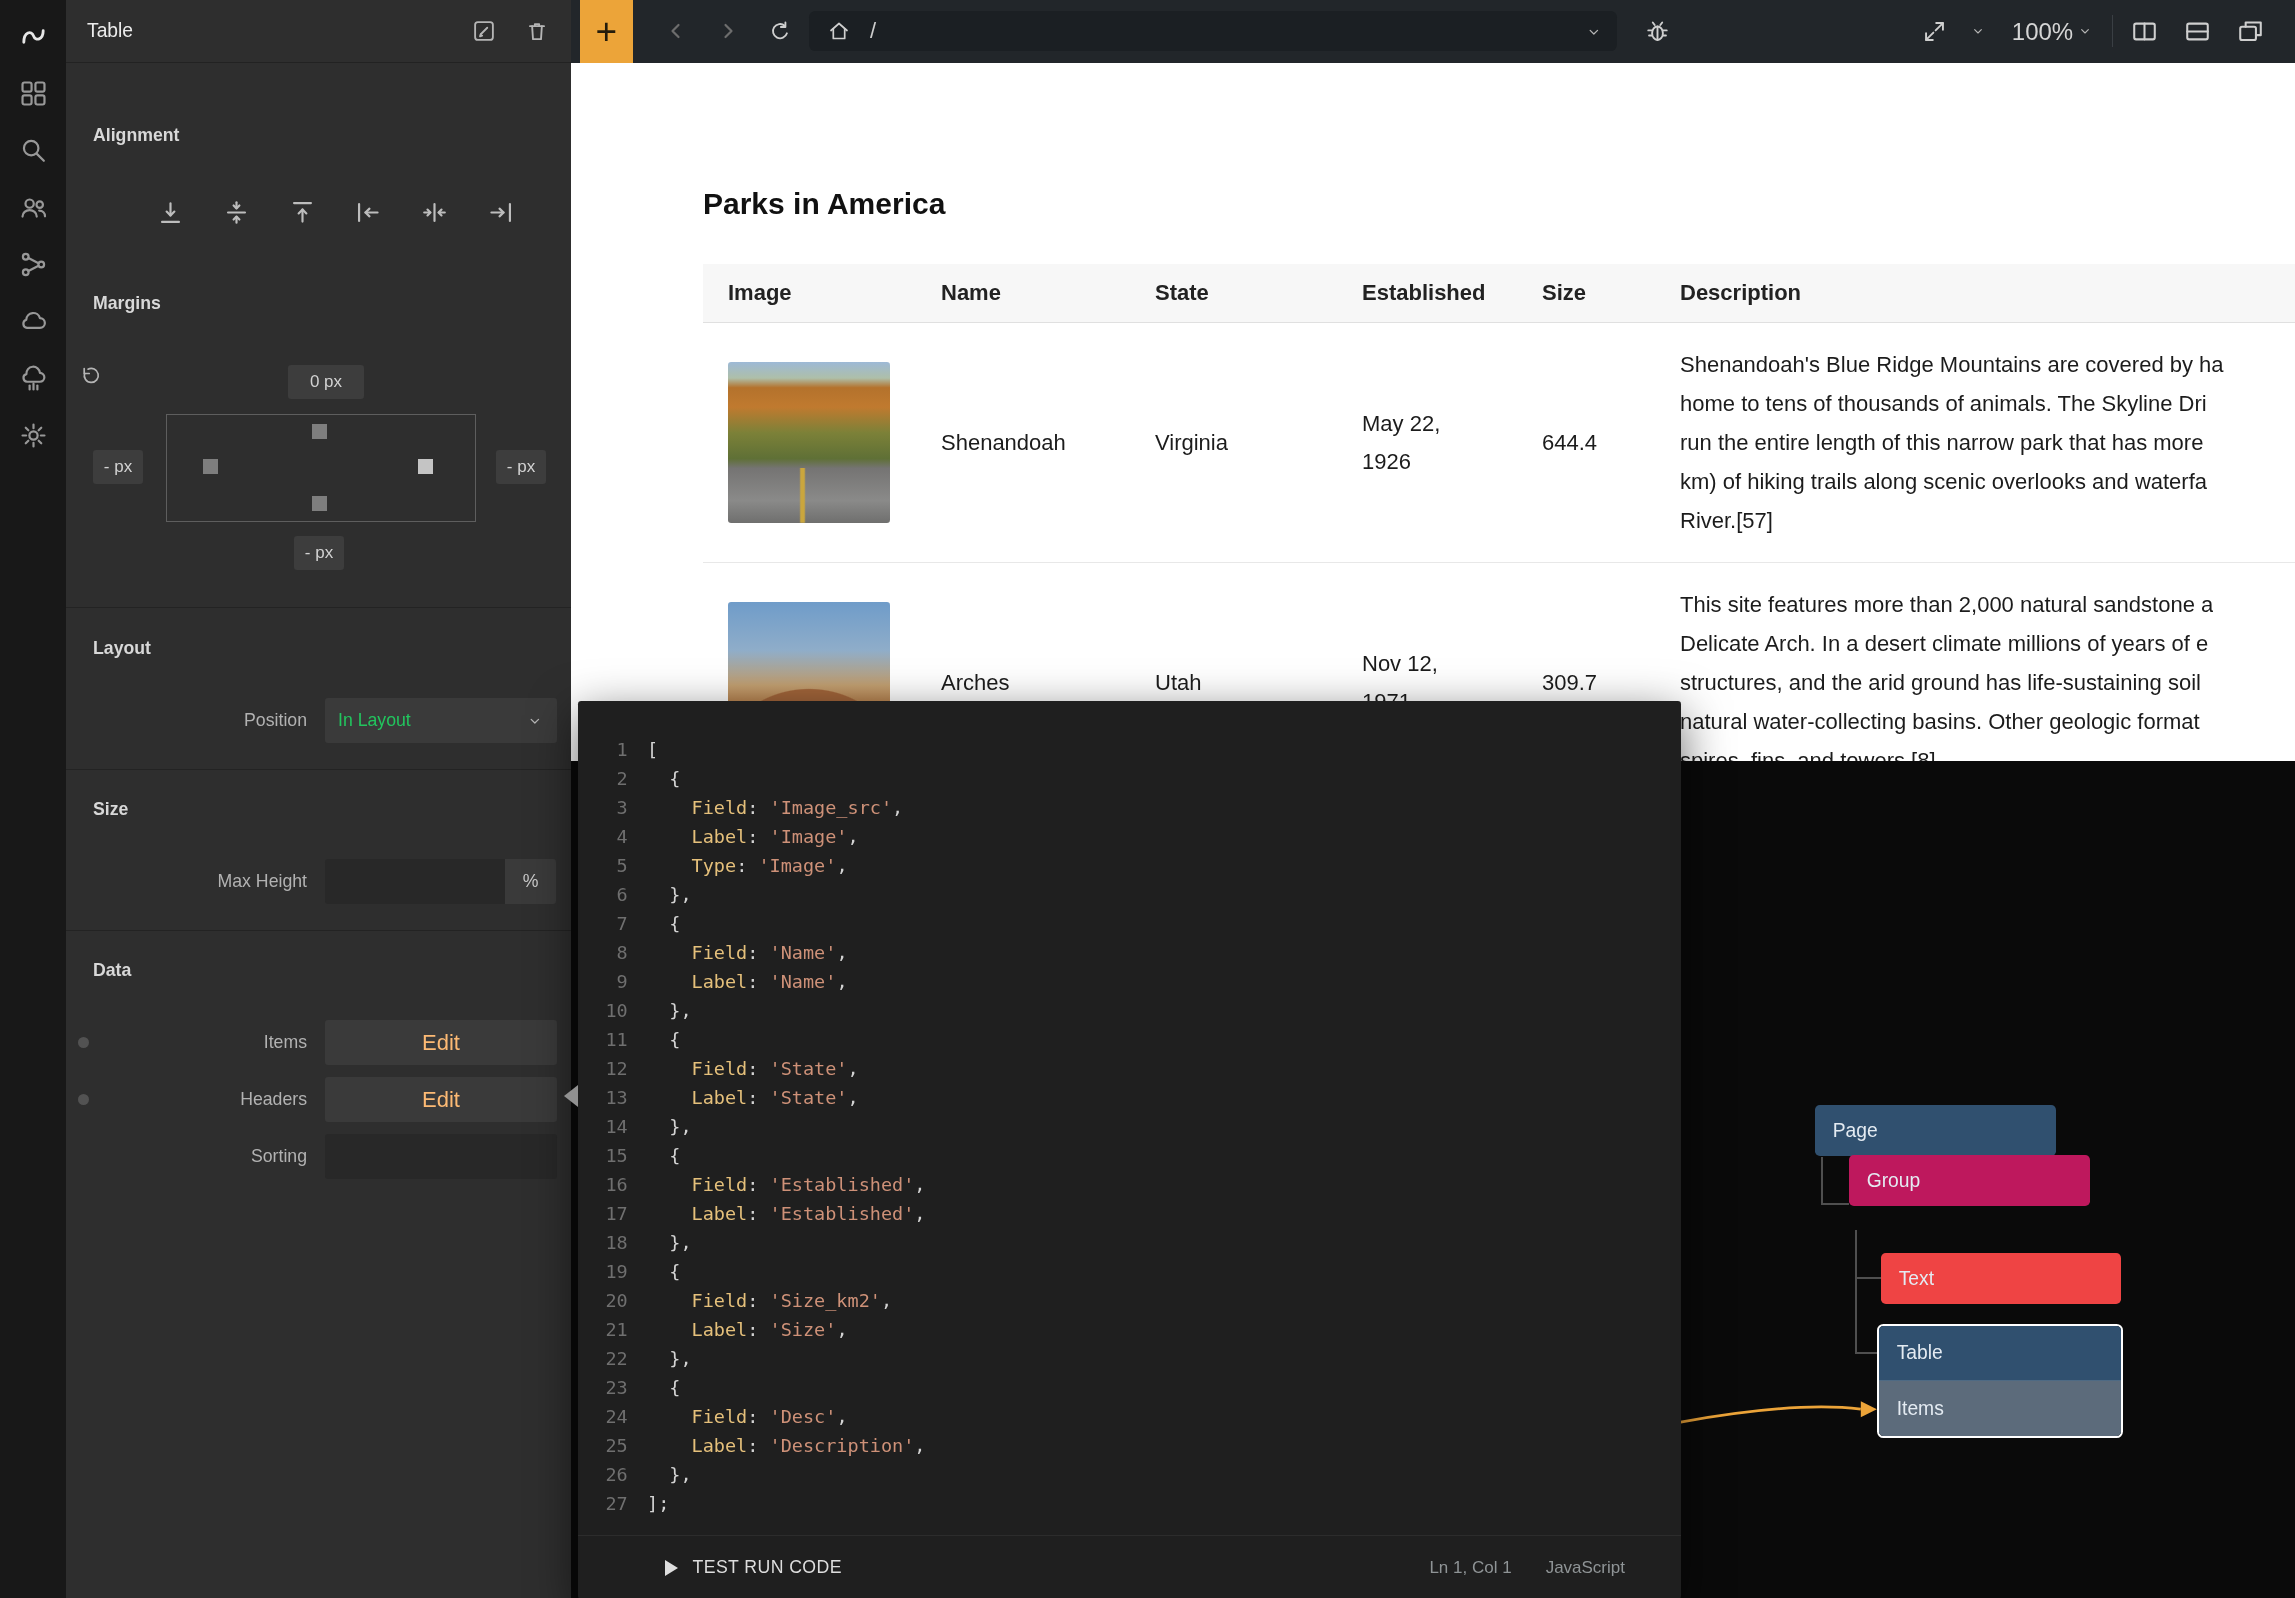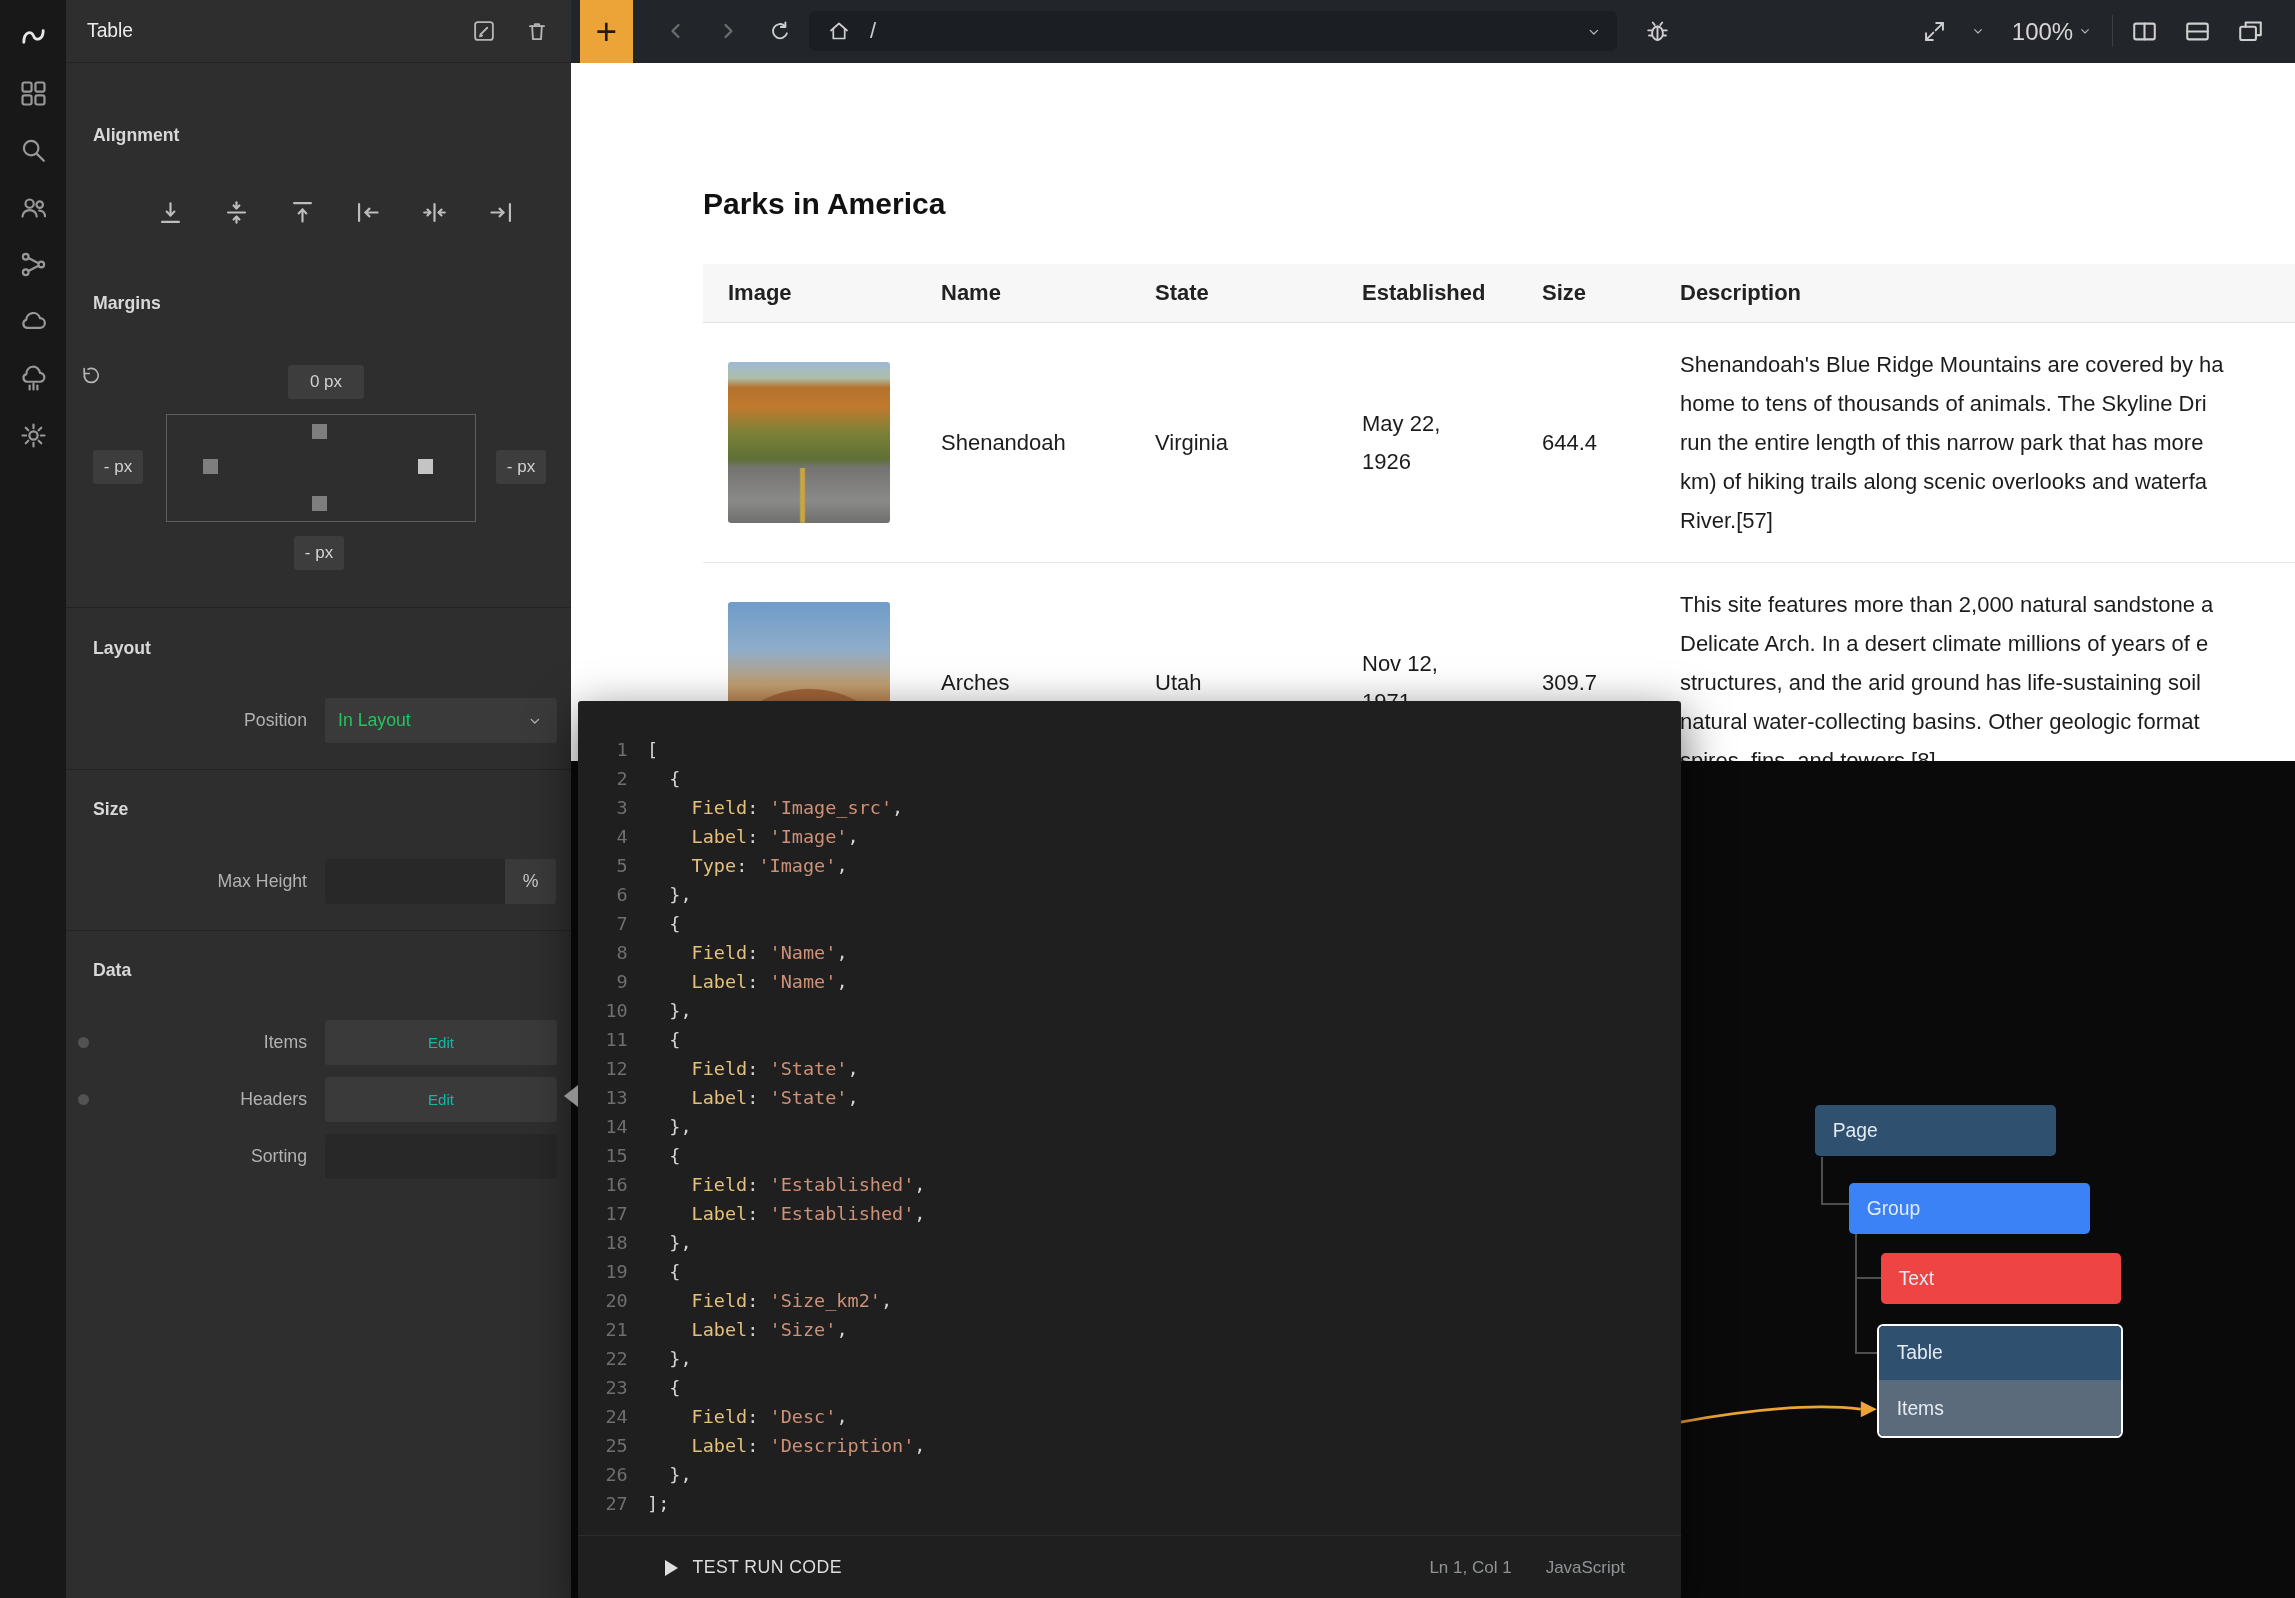--- a/index.html
+++ b/index.html
@@ -28,21 +28,21 @@
 .badge{position:absolute;height:34px;background:#3d3d3d;border-radius:3.2px;color:#d2d2d2;font-size:17px;display:flex;align-items:center;justify-content:center;cursor:pointer}
 .mrect{position:absolute;left:100px;top:414px;width:310px;height:108px;border:0.8px solid #5e5e5e}
 .msq{position:absolute;width:14.5px;height:14.5px;background:#7e7e7e;cursor:pointer}
 .row-label{position:absolute;left:27px;width:214px;height:45px;line-height:45px;text-align:right;color:#b2b2b2;font-size:17.7px}
 .ctrl{position:absolute;left:259px;height:45px;border-radius:3.2px}
 .select{background:#3a3a3a;width:232px;display:flex;align-items:center;padding:0 13px;color:#22c55e;font-size:17.7px;cursor:pointer}
 .select .chev{margin-left:auto}
 .input{background:#282828;width:180px;cursor:text}
 .input.wide{width:232px}
 .unitbox{position:absolute;left:439px;width:51px;height:45px;background:#3a3a3a;border-radius:0 3.2px 3.2px 0;color:#c9c9c9;font-size:17.7px;display:flex;align-items:center;justify-content:center;cursor:pointer}
-.btn{background:#3a3a3a;width:232px;color:#14b8a6;font-size:15px;display:flex;align-items:center;justify-content:center;cursor:pointer}
+.btn{background:#3a3a3a;width:232px;color:#fdba74;font-size:22px;display:flex;align-items:center;justify-content:center;cursor:pointer}
 .port{position:absolute;left:12px;width:11.3px;height:11.3px;border-radius:50%;background:#525252;cursor:pointer}
 
 
 .toolbar{position:absolute;left:571px;top:0;width:1724px;height:63px;background:#22262a;z-index:20}
 .tb-plus{position:absolute;left:8.8px;top:0;width:53px;height:63px;background:#eca439;color:#241c0b;font-size:37px;display:flex;align-items:center;justify-content:center;cursor:pointer}
 .tb-ic{position:absolute;cursor:pointer}
 .urlbar{position:absolute;left:238px;top:11.3px;width:808px;height:40px;background:#1b1f23;border-radius:6.4px;cursor:pointer}
 .tb-slash{position:absolute;left:61px;top:0;height:40px;line-height:40px;color:#cdcdcd;font-size:22px}
 .zoom{position:absolute;left:1429px;top:0;width:85px;height:63px;line-height:63px;text-align:center;color:#d5d5d5;font-size:24px;cursor:pointer}
 .tb-div{position:absolute;left:1541px;top:15.3px;width:0.8px;height:32px;background:#3a3f44}
@@ -66,21 +66,21 @@
  radial-gradient(137px 121px at 50% 104%,rgba(0,0,0,0) 0 38%,#a2653a 39% 66%,rgba(0,0,0,0) 67%),
  linear-gradient(180deg,#6f9cc9 0%,#8fadc9 30%,#c3a071 52%,#b5763f 68%,#96572c 85%,#7d4a26 100%)}
 .estab{width:121px;line-height:38px;font-size:22px}
 .desc-line{font-size:22px;line-height:39px;white-space:nowrap;overflow:hidden;max-width:100%}
 
 
 .nodegraph{position:absolute;left:571px;top:761px;width:1724px;height:838px;background:#0a0a0a;z-index:4}
 .tree-line{position:absolute;background:#4f4f4f}
 .gnode{position:absolute;width:241px;height:51px;border-radius:4.8px;color:#e4ebf2;font-size:19.3px;display:flex;align-items:center;padding-left:17.7px;cursor:pointer}
 .n-page{left:1244px;top:344px;background:#30506f}
-.n-group{left:1278px;top:422px;background:#3b82f6}
+.n-group{left:1278px;top:394px;background:#be185d}
 .n-text{left:1310px;top:492px;width:240px;background:#ef4444}
 .n-tablegrp{position:absolute;left:1306px;top:563px;width:246px;border:2.4px solid #fff;border-radius:6.4px;overflow:hidden}
 .n-row{height:55px;color:#e4ebf2;font-size:19.3px;display:flex;align-items:center;padding-left:17.7px;cursor:pointer}
 .n-table{background:#30506f;border-bottom:0.8px solid rgba(255,255,255,.15)}
 .n-items{background:#5c6b7b}
 .wire-svg{position:absolute;left:0;top:0;pointer-events:none}
 
 
 .popup{position:absolute;left:578px;top:701px;width:1103px;height:898px;background:#1f1f1f;z-index:40;box-shadow:0 14.5px 48px rgba(0,0,0,.6);border-radius:3.2px}
 .popup-arrow{position:absolute;left:-14.5px;top:384px;width:0;height:0;border:11.3px solid transparent;border-left:none;border-right:14.5px solid #919191}

